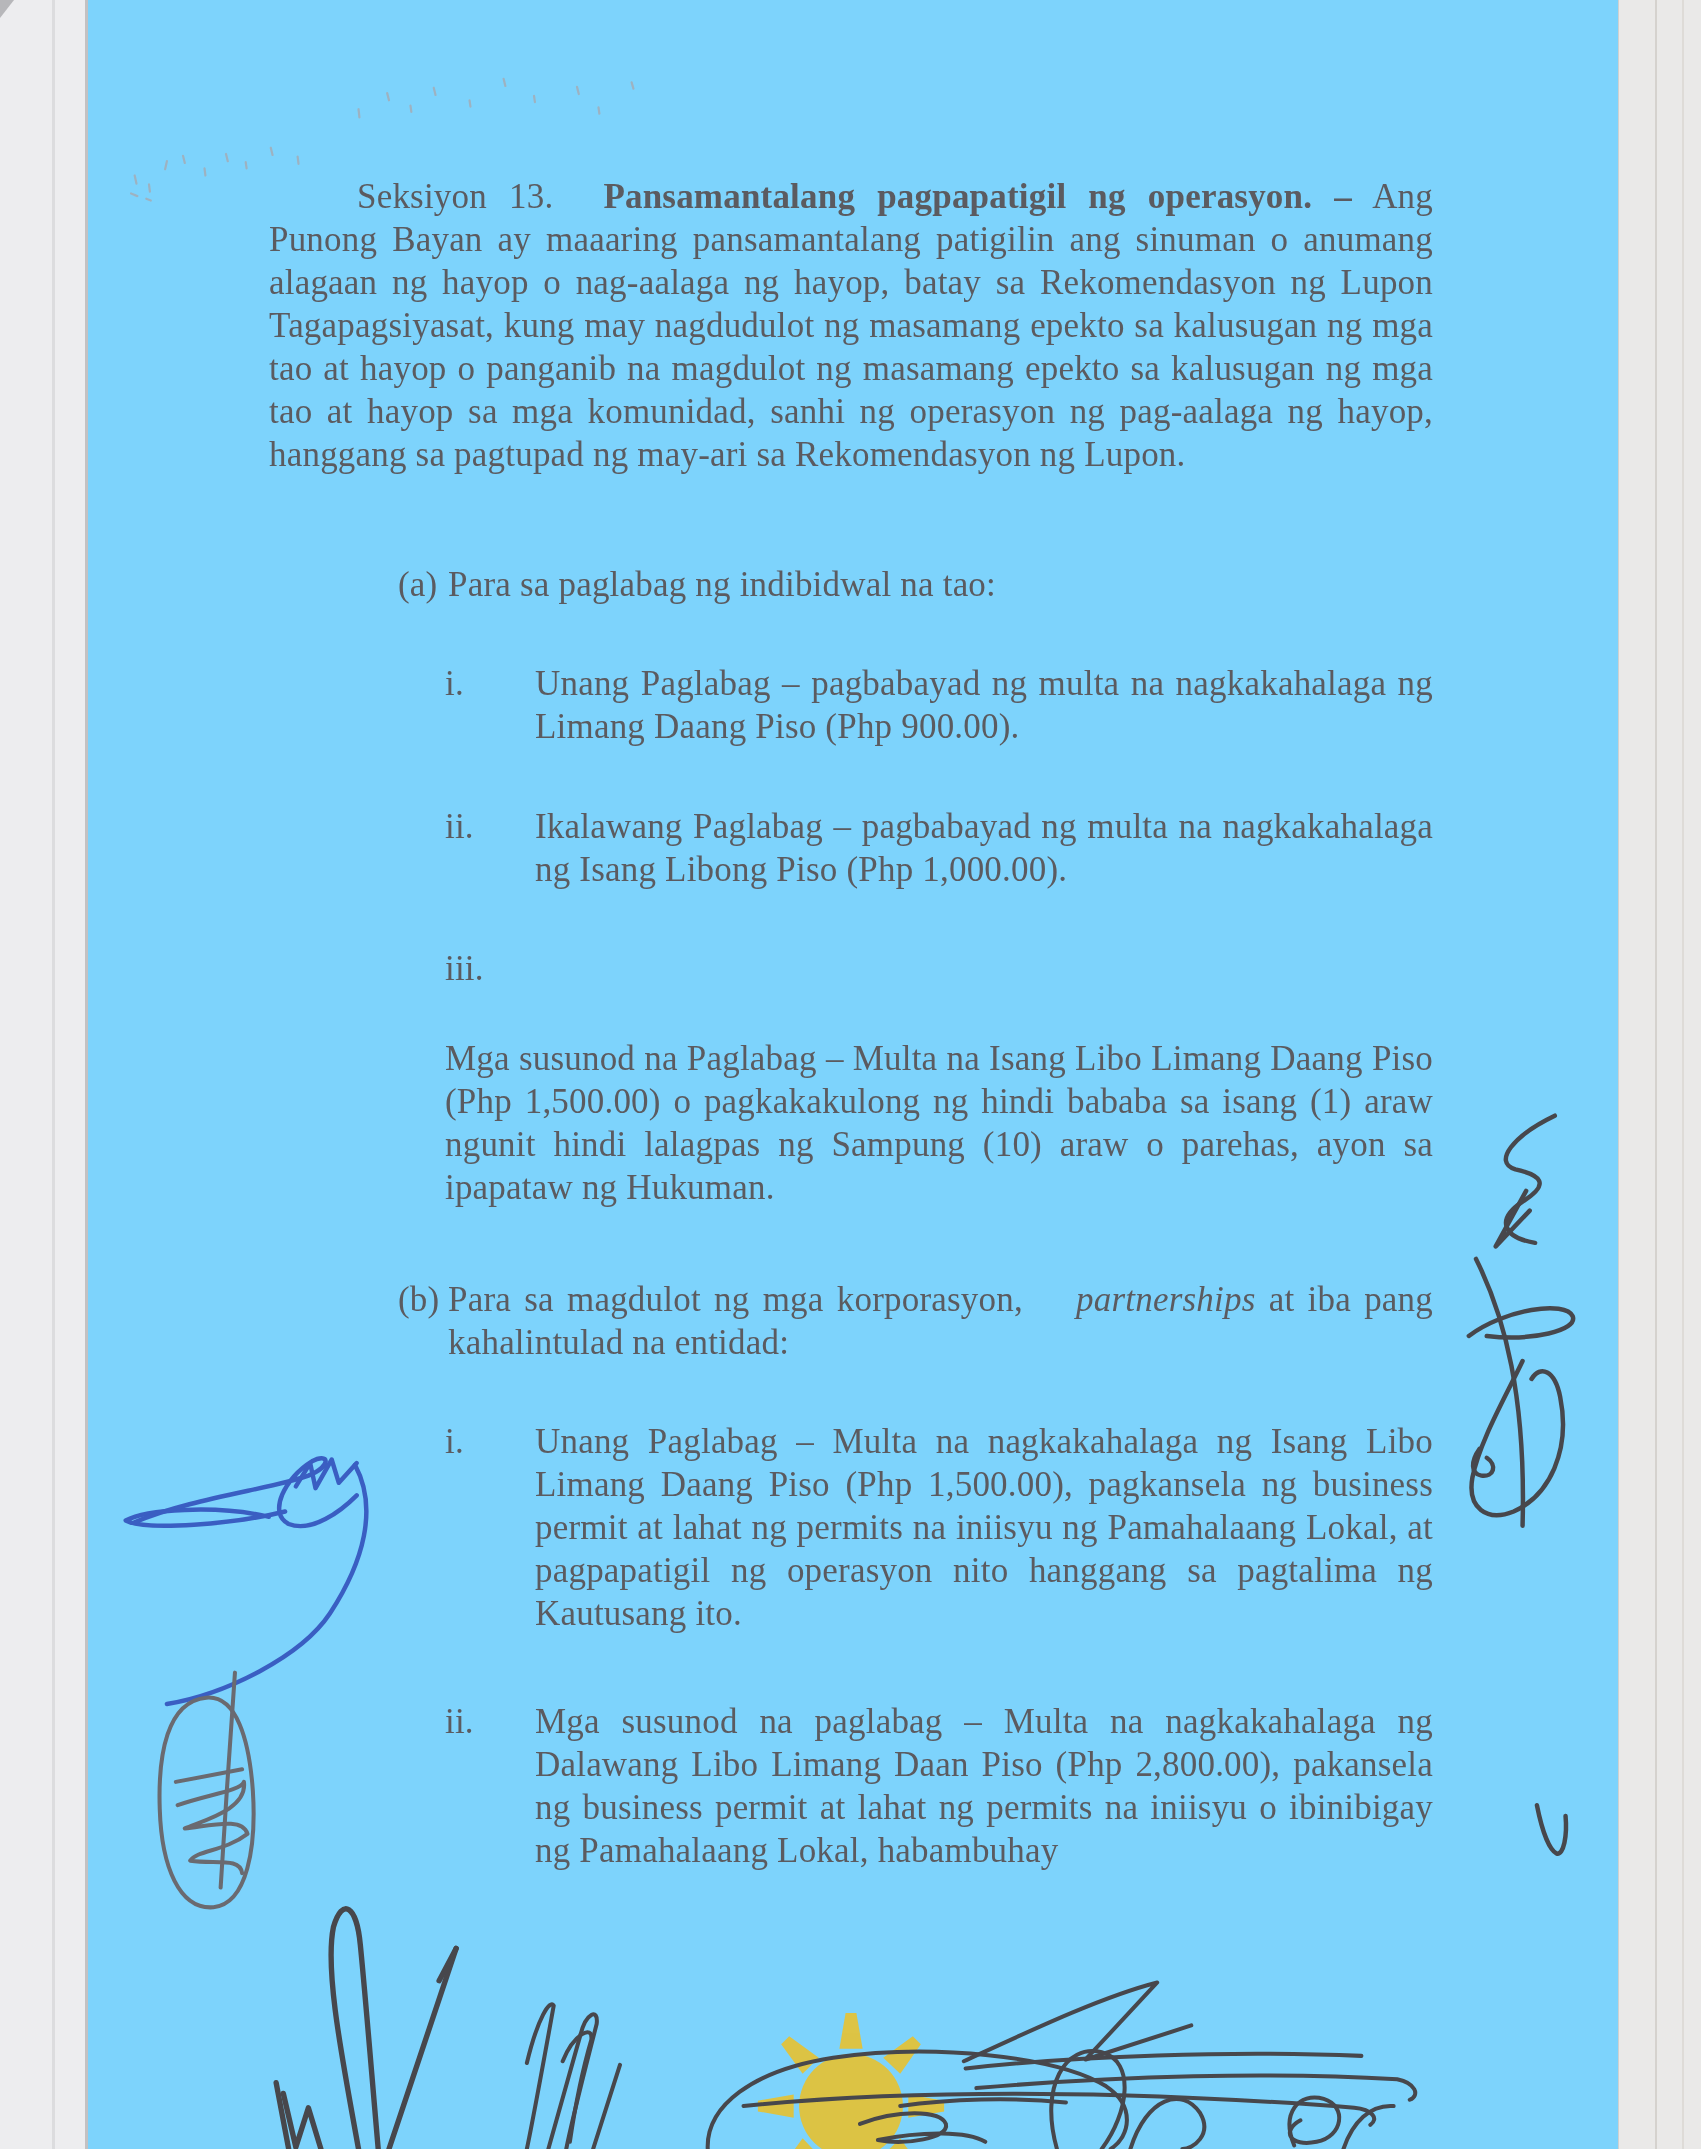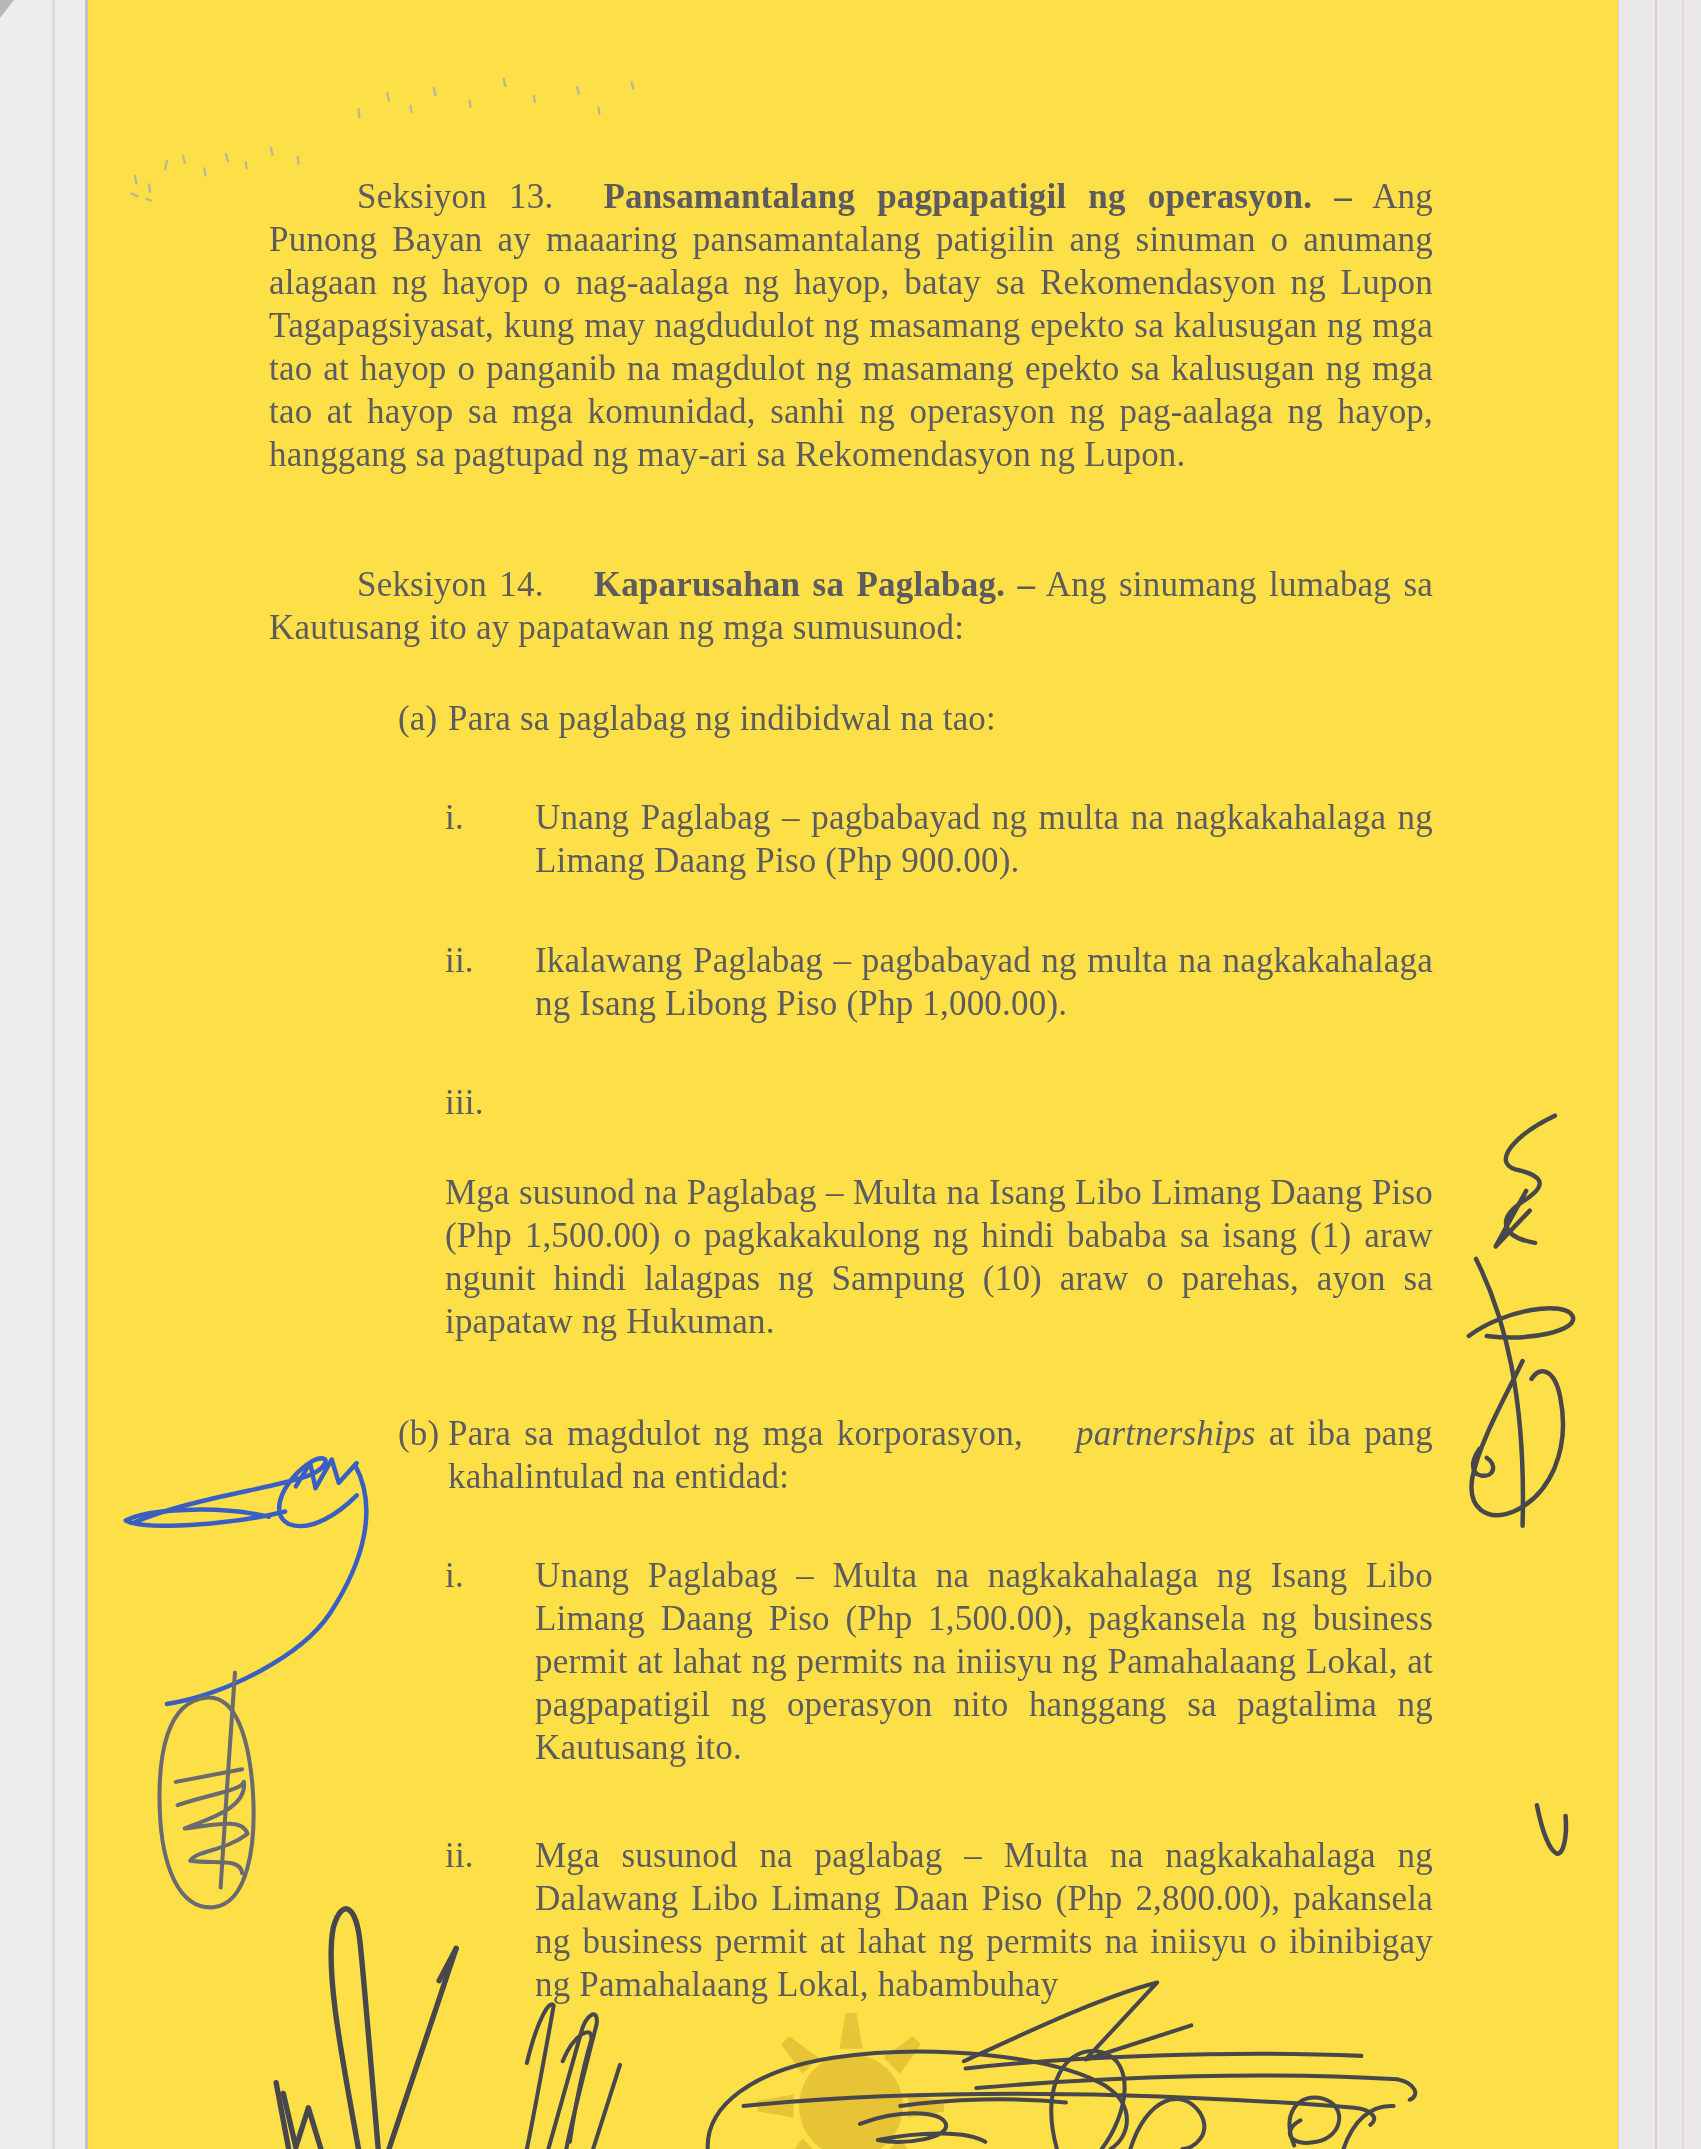--- a/index.html
+++ b/index.html
@@ -1,18 +1,18 @@
 <!DOCTYPE html>
 <html style="font-size:14.3px"><head>
 <meta charset="utf-8">
 <style>
   html,body{margin:0;padding:0;background:#dfe1e4;}
   .stage{
     position:relative;width:1702px;height:2149px;overflow:hidden;
-    background:#fde047;font-family:"Liberation Serif","DejaVu Serif",serif;
+    background:#7dd3fc;font-family:"Liberation Serif","DejaVu Serif",serif;
   }
   
   .edge{position:absolute;top:0;height:2149px;}
   .edge-left{
     left:0;width:85px;background:#ededef;
     border-right:3.6px solid #c3c1c2;
   }
   .edge-left .streak{position:absolute;top:0;height:100%;width:2.7px;background:#dcdcde;left:52px;}
   .edge-right{
     left:1618px;width:83px;background:#eae9e8;
@@ -64,21 +64,20 @@
   <div class="edge edge-right">
     <div class="streak s1"></div>
     <div class="streak s2"></div>
   </div>
   <div class="corner-mark"></div>
 
   <div class="content">
 
     <p class="sec mb-sec13"><span>Seksiyon 13.</span><span class="tab"></span><b>Pansamantalang pagpapatigil ng operasyon. –</b> <span>Ang Punong Bayan ay maaaring pansamantalang patigilin ang sinuman o anumang alagaan ng hayop o nag-aalaga ng hayop, batay sa Rekomendasyon ng Lupon Tagapagsiyasat, kung may nagdudulot ng masamang epekto sa kalusugan ng mga tao at hayop o panganib na magdulot ng masamang epekto sa kalusugan ng mga tao at hayop sa mga komunidad, sanhi ng operasyon ng pag-aalaga ng hayop, hanggang sa pagtupad ng may-ari sa Rekomendasyon ng Lupon.</span></p>
 
-    <p class="sec mb-sec14"><span>Seksiyon 14.</span><span class="tab"></span><b>Kaparusahan sa Paglabag. –</b> <span>Ang sinumang lumabag sa Kautusang ito ay papatawan ng mga sumusunod:</span></p>
 
     <div class="row item-a mb-a">
       <span class="marker">(a)</span>
       <span class="txt">Para sa paglabag ng indibidwal na tao:</span>
     </div>
 
     <div class="row item-r mb-i1">
       <span class="marker">i.</span>
       <span class="txt">Unang Paglabag – pagbabayad ng multa na nagkakahalaga ng Limang Daang Piso (Php 900.00).</span>
     </div>

